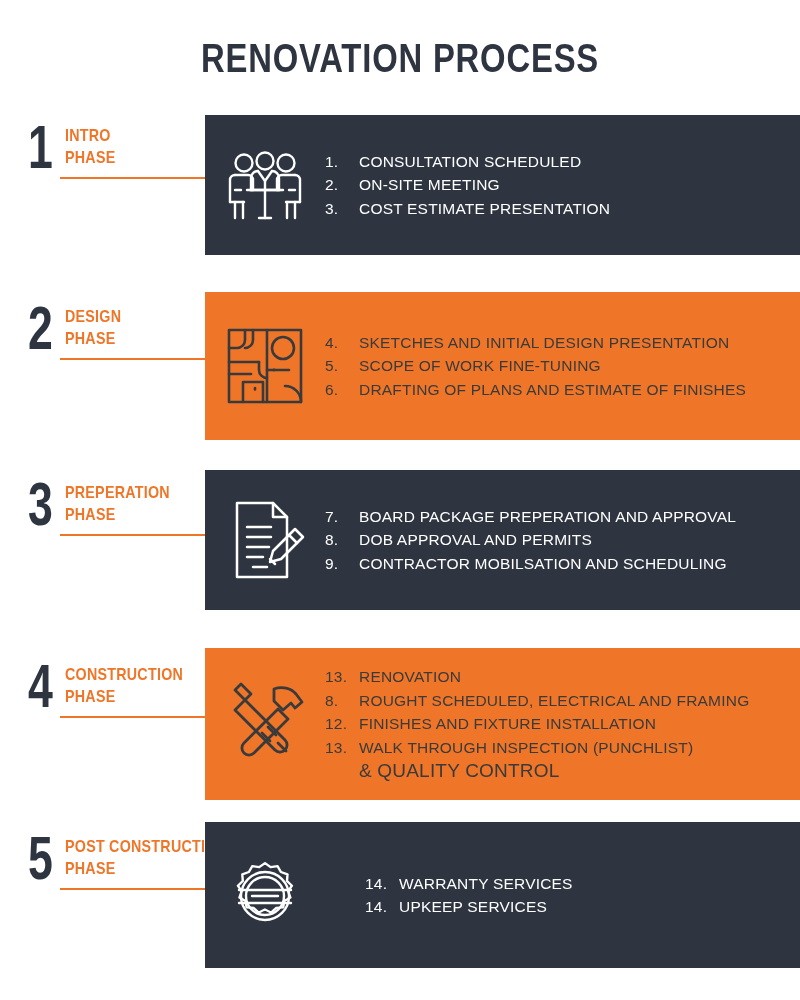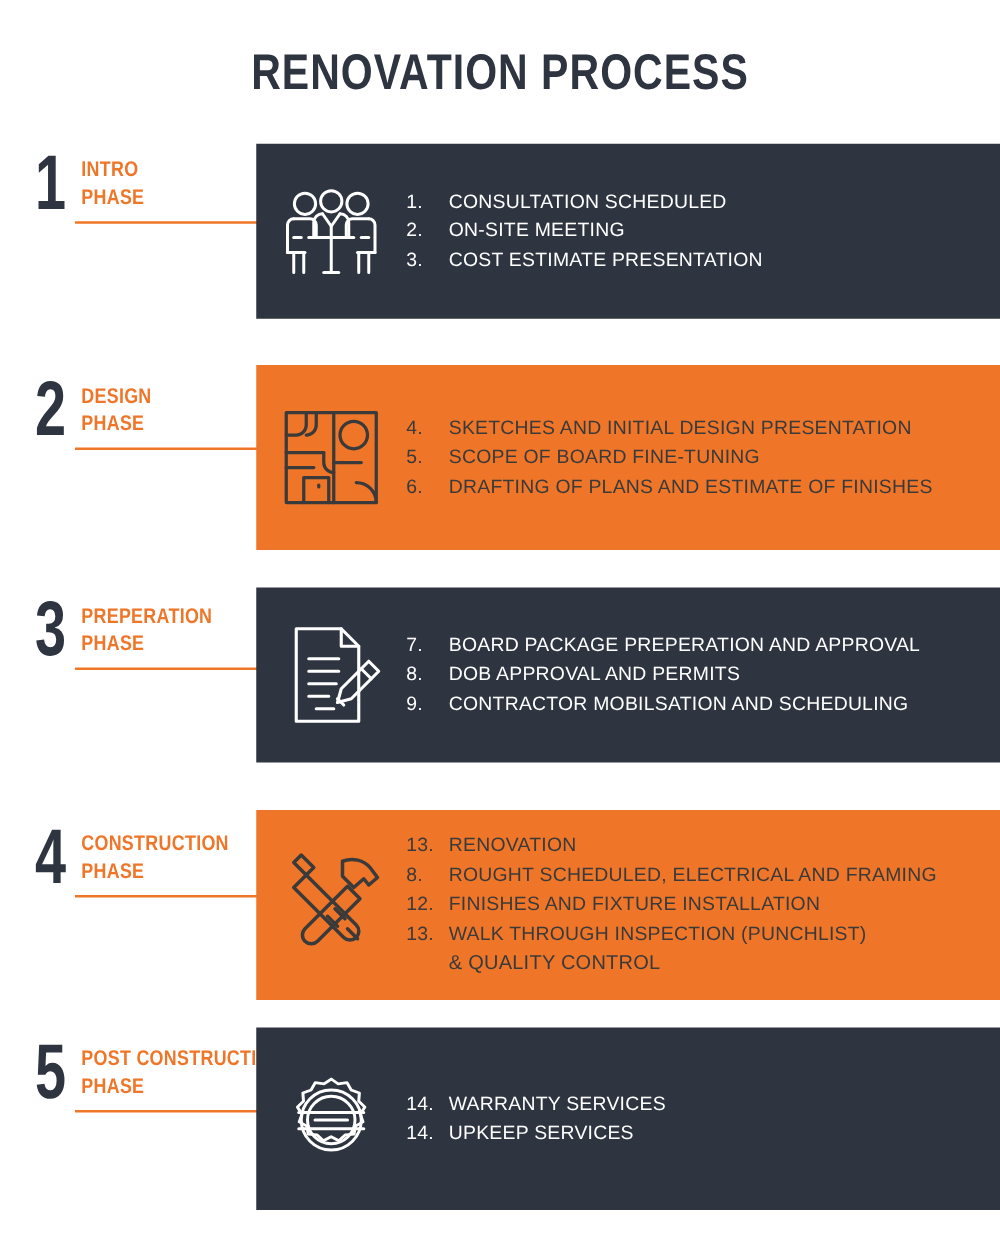--- a/index.html
+++ b/index.html
@@ -117,21 +117,21 @@
     line-height: 23.5px;
     letter-spacing: 0.2px;
   }
   .item-num {
     flex: 0 0 34px;
     text-align: left;
   }
   .item-text { flex: 1 1 auto; }
   .item-cont {
     display: flex;
-    font-size: 16px;
+    font-size: 19px;
     line-height: 23.5px;
     letter-spacing: 0.2px;
   }
   .item-cont .spacer { flex: 0 0 34px; }
 
   .panel.dark .item-row,
   .panel.dark .item-cont { color: #ffffff; }
   .panel.orange .item-row,
   .panel.orange .item-cont { color: #3a3a3a; }
 </style>
@@ -221,21 +221,21 @@
           <path d="M76 76a16 16 0 0 0-16-16"></path>
         </svg>
       </div>
       <div class="items">
         <div class="item-row">
           <span class="item-num">4.</span>
           <span class="item-text">SKETCHES AND INITIAL DESIGN PRESENTATION</span>
         </div>
         <div class="item-row">
           <span class="item-num">5.</span>
-          <span class="item-text">SCOPE OF BOARD FINE-TUNING</span>
+          <span class="item-text">SCOPE OF WORK FINE-TUNING</span>
         </div>
         <div class="item-row">
           <span class="item-num">6.</span>
           <span class="item-text">DRAFTING OF PLANS AND ESTIMATE OF FINISHES</span>
         </div>
       </div>
     </div>
   </div>
 
   <div class="step" style="top:470px;height:140px;">
@@ -322,21 +322,21 @@
   </div>
 
   <div class="step" style="top:822px;height:146px;">
     <div class="step-number" style="top:10px;">5</div>
     <div class="phase-label" style="top:14px;">
       <span>POST CONSTRUCTION</span><br>
       <span>PHASE</span>
     </div>
     <div class="connector" style="top:66px;width:150px;"></div>
 
-    <div class="panel dark" style="height:146px;">
+    <div class="panel dark" style="height:146px;gap:40px;">
       <div class="icon-box">
         <svg width="86" height="86" viewBox="0 0 86 86" fill="none" stroke="#ffffff" stroke-width="2.4" stroke-linecap="round" stroke-linejoin="round">
           <path d="M43 3.5l5.6 4.3 7-1.1 3.3 6.3 6.6 2.6-0.5 7.1 4.9 5.2-3.7 6.1 2.2 6.8-6.1 3.7-1.1 7-7.1 0.6-5 5.1-6.2-3.5-6.2 3.5-5-5.1-7.1-0.6-1.1-7-6.1-3.7 2.2-6.8-3.7-6.1 4.9-5.2-0.5-7.1 6.6-2.6 3.3-6.3 7 1.1z" transform="translate(0,8) scale(1,0.92)"></path>
           <circle cx="43" cy="44" r="24"></circle>
           <circle cx="43" cy="44" r="19"></circle>
           <path d="M17 38h52"></path>
           <path d="M17 51h52"></path>
           <path d="M30 44h26"></path>
         </svg>
       </div>

